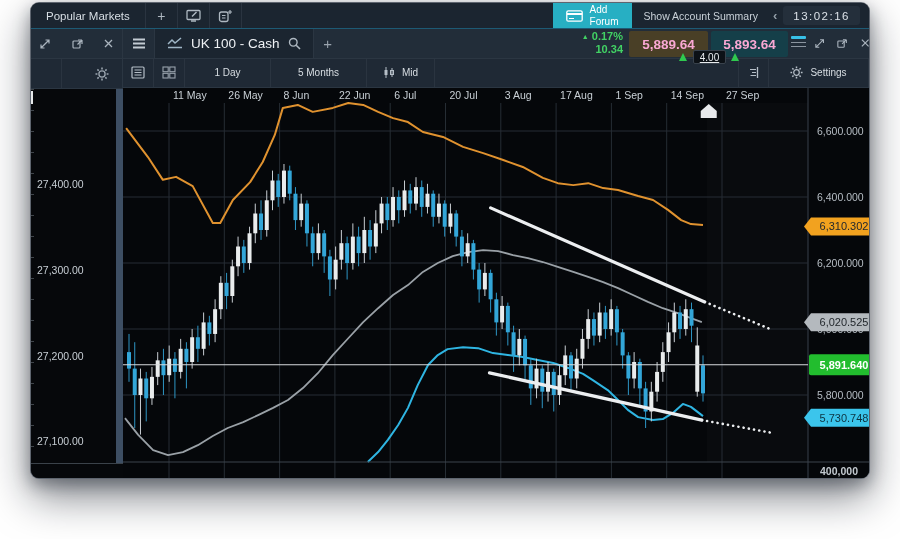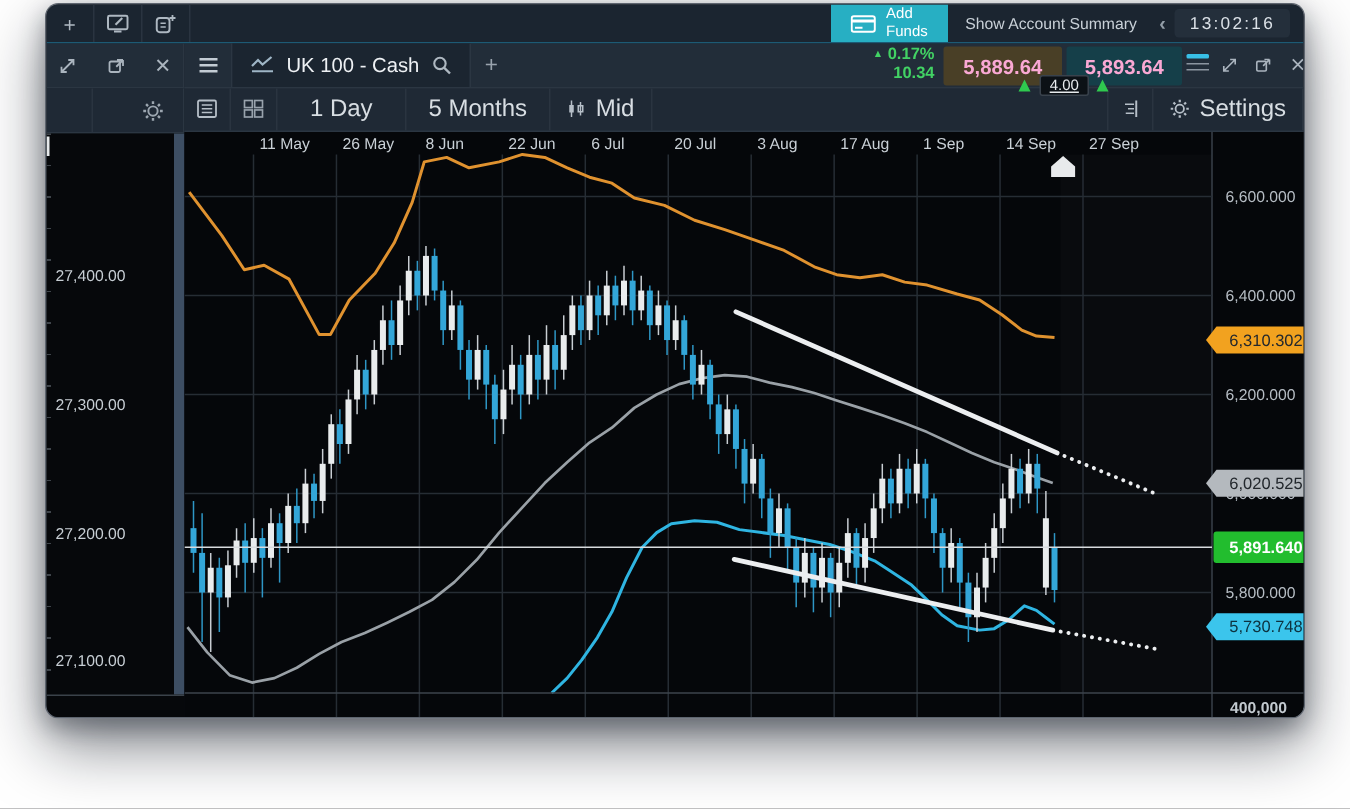--- a/index.html
+++ b/index.html
@@ -48,36 +48,39 @@
   .sell-box { left:506px; width:79px; background:#493f26; }
   .buy-box { left:588px; width:77px; background:#153f49; }
   .spread-pill { position:absolute; left:570px; top:21px; width:33px; height:14px; background:#0c1116; border:1px solid #39424c; border-radius:2px; color:#e8ebee; font-size:10px; display:flex; align-items:center; justify-content:center; z-index:6;text-decoration:underline; }
   .spread-tri { position:absolute; top:24px; width:0; height:0; border-left:4.5px solid transparent; border-right:4.5px solid transparent; border-bottom:8px solid #2fc94f; z-index:6; }
   .tri-l { left:556px; } .tri-r { left:608px; }
   .depth-icon { position:absolute; left:668px; top:7px; width:15px; }
   .depth-icon .bar { height:3px; background:#38c0e7; border-radius:1px; margin-bottom:2.5px; }
   .depth-icon .ln { height:1.5px; background:#8b95a0; margin-bottom:2.5px; }
   .win-icons { position:absolute; left:686px; right:0; top:0; height:100%; display:flex; align-items:center; gap:13px; padding-left:6px; }
   
-  .toolbar { height:30px; background:#1f2935; border-bottom:1px solid #2b3642; display:flex; align-items:stretch; font-size:16px; color:#d8dee3; z-index:3; }
+  .toolbar { height:30px; background:#1f2935; border-bottom:1px solid #2b3642; display:flex; align-items:stretch; font-size:10px; color:#d8dee3; z-index:3; }
   .tbx { display:flex; align-items:center; justify-content:center; gap:7px; border-right:1px solid #2a3440; padding:0 10px; white-space:nowrap; }
   .tbx.icon-only { width:31px; padding:0; }
   .tb-gap { flex:1; border-right:none; }
   
   .chart-area { flex:1; position:relative; background:#05070a; }
   svg { display:block; font-family:"Liberation Sans", sans-serif; }
   .ic { display:block; }
 </style>
 </head>
 <body>
 
 <div class="page">
   <div class="window">
 
     <div class="topbar">
+      <div class="tb-tab">
+        <span>Popular Markets</span>
+      </div>
       <div class="tb-btn">
         <span>+</span>
       </div>
       <div class="tb-btn">
         <svg class="ic" width="15" height="13" viewBox="0 0 15 13">
           <rect x="1" y="1.5" width="13" height="9" rx="1" fill="none" stroke="#aeb8c1" stroke-width="1.3"></rect>
           <path d="M5 12 L10 12" stroke="#aeb8c1" stroke-width="1.3"></path>
           <path d="M6 7.5 L10.5 3" stroke="#aeb8c1" stroke-width="1.4"></path>
         </svg>
       </div>
@@ -90,21 +93,21 @@
       </div>
       <div class="tb-spacer"></div>
       <div class="add-funds">
         <svg class="ic" width="17" height="12" viewBox="0 0 17 12">
           <rect x="0.8" y="0.8" width="15.4" height="10.4" rx="1.5" fill="none" stroke="#ffffff" stroke-width="1.3"></rect>
           <rect x="0.8" y="3" width="15.4" height="2" fill="#ffffff"></rect>
           <path d="M3 8.5 h5" stroke="#ffffff" stroke-width="1.2"></path>
         </svg>
         <span class="af-text">
           <span>Add</span>
-          <span>Funds</span>
+          <span>Forum</span>
         </span>
       </div>
       <div class="acct-sum">
         <span>Show Account Summary</span>
       </div>
       <div class="chev">
         <span>‹</span>
       </div>
       <div class="clock">
         <span>13:02:16</span>

